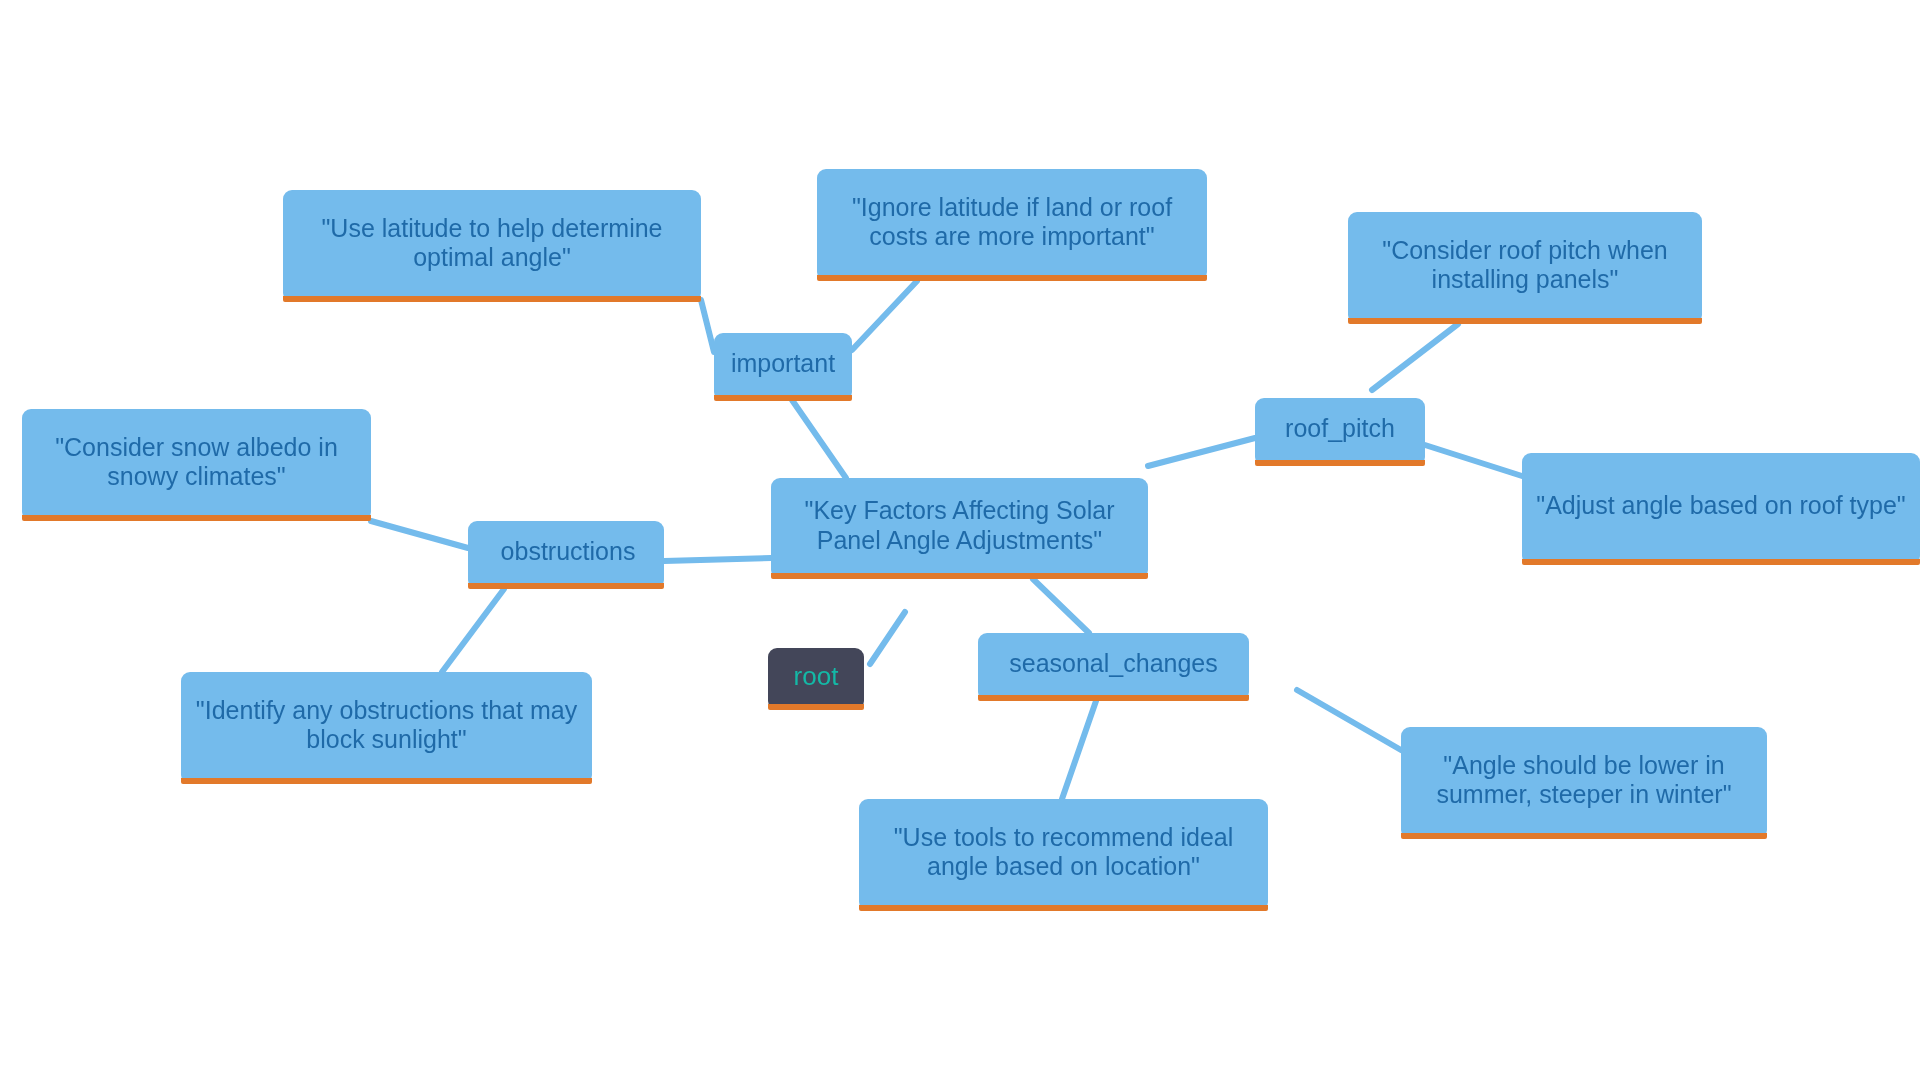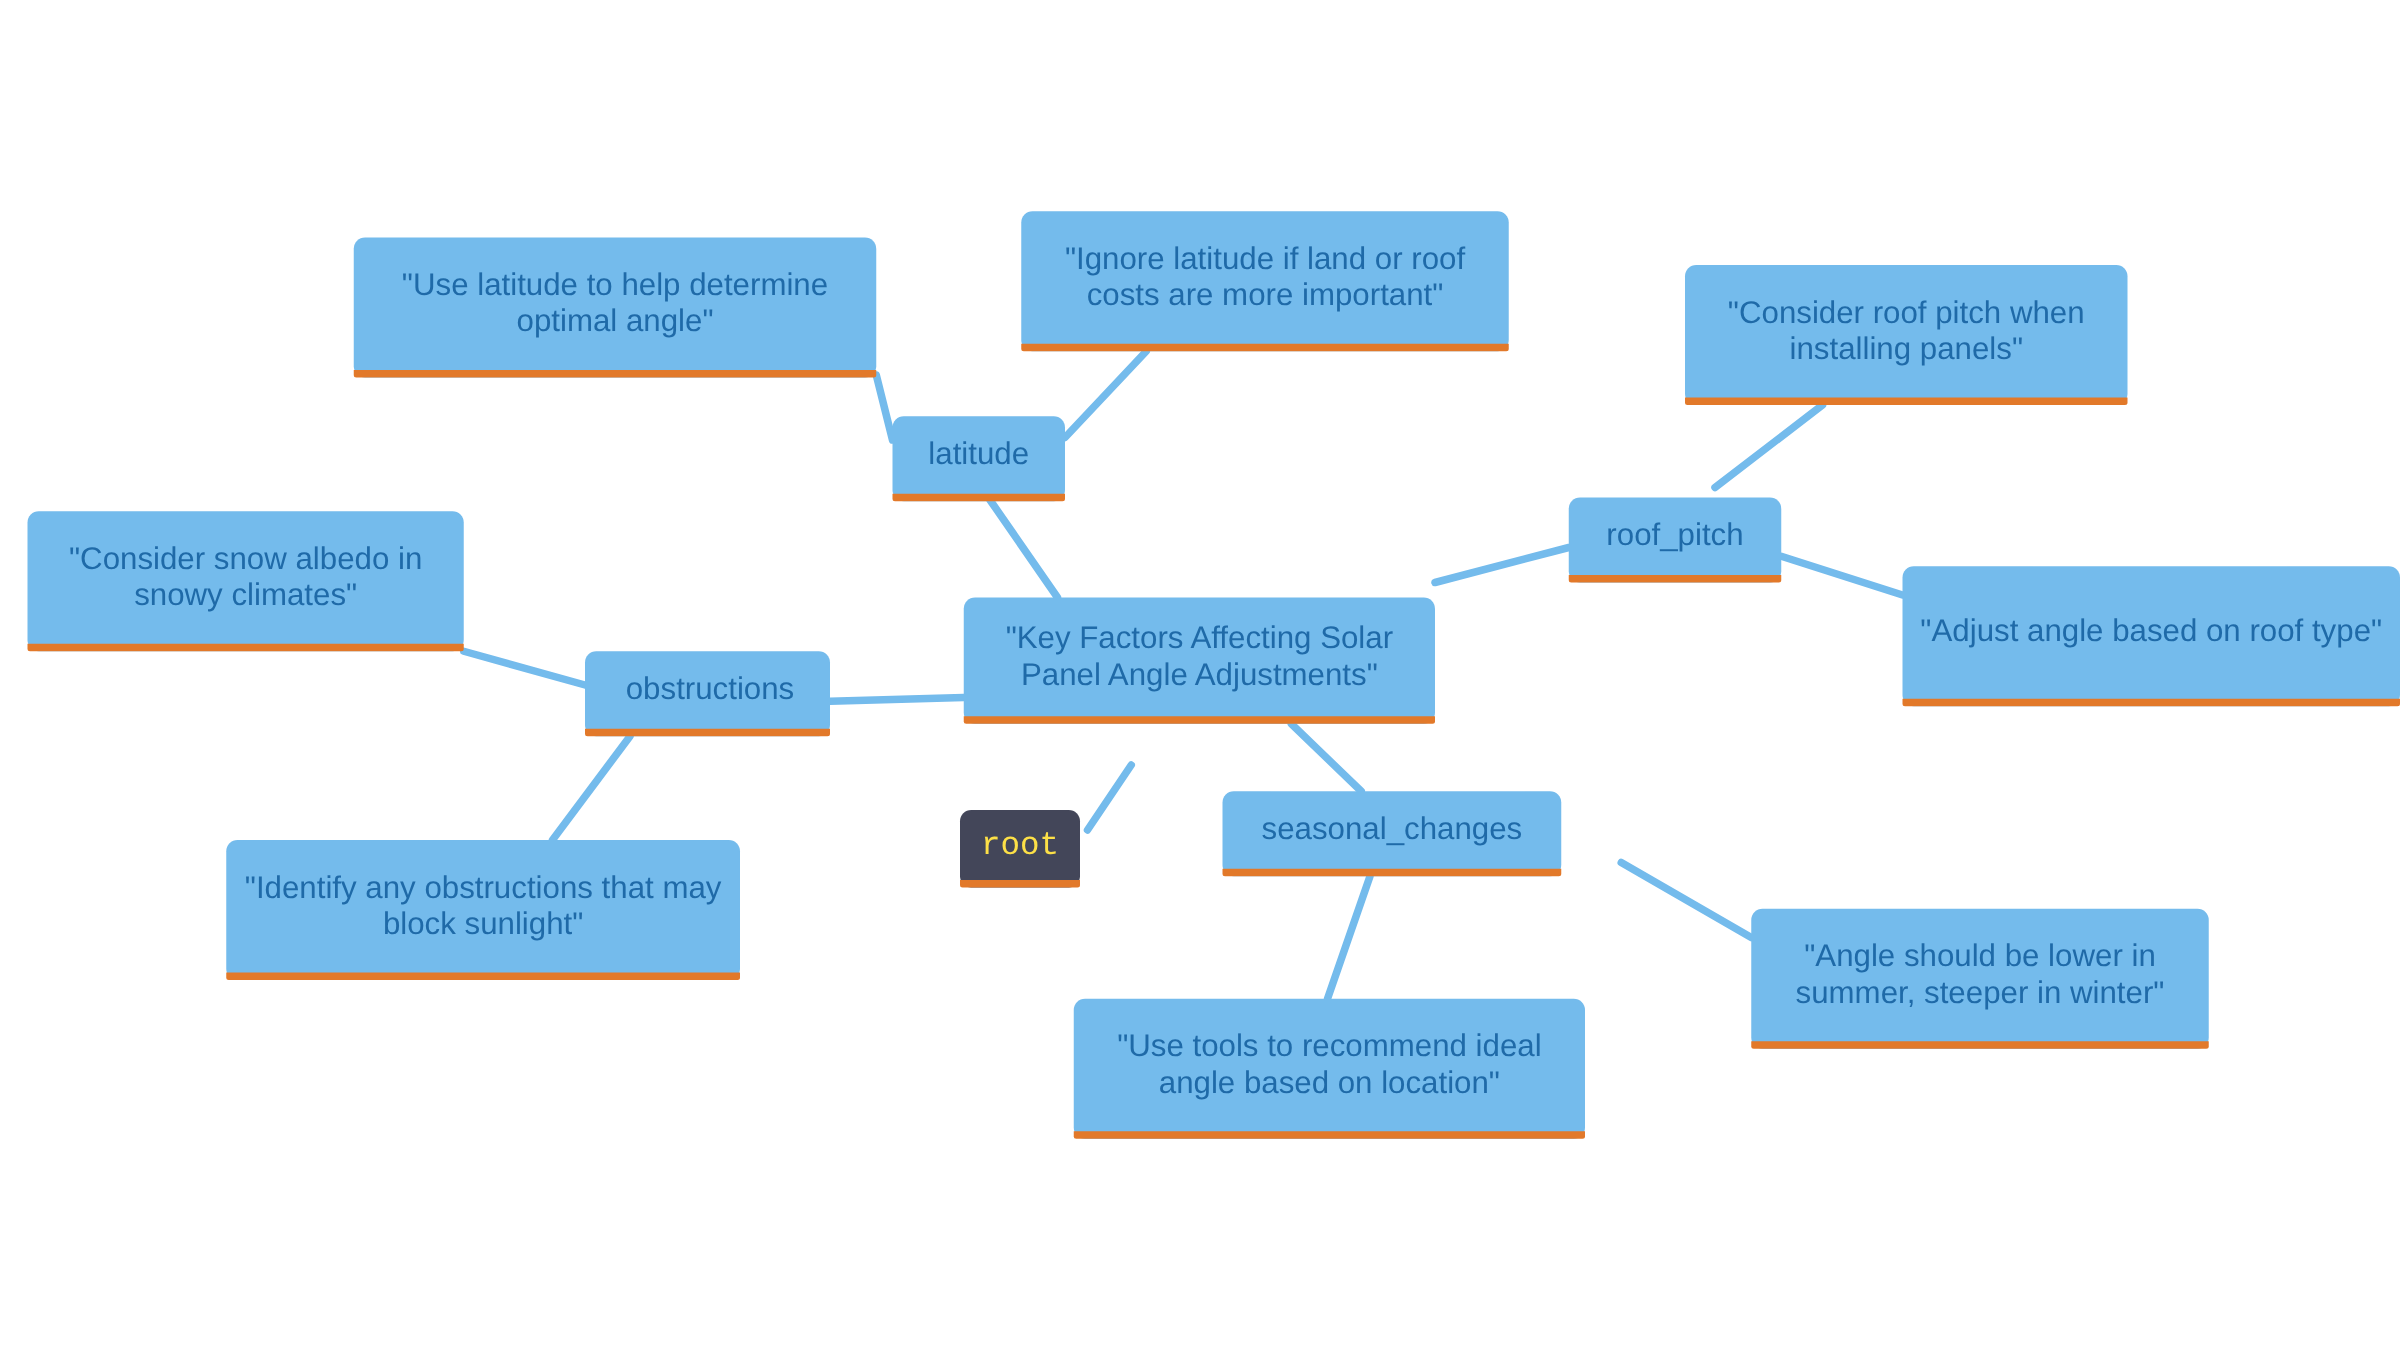--- a/index.html
+++ b/index.html
@@ -48,22 +48,21 @@
     left: 0;
     right: 0;
     bottom: 0;
     height: 6px;
     background: #e2792a;
     border-bottom-left-radius: 2px;
     border-bottom-right-radius: 2px;
   }
   .node.root {
     background: #434659;
-    color: #fde047;
-    font-family: Liberation Mono, monospace;
+    color: #14b8a6;
   }
   .node-label {
     display: block;
     width: 100%;
   }
   .size-branch { font-size: 25px; }
   .size-leaf   { font-size: 25px; }
   .size-center { font-size: 25px; }
   .size-root   { font-size: 26px; }
 </style>
@@ -82,21 +81,21 @@
       <polyline points="1033,579 1089,633" fill="none" stroke="#74bbec" stroke-width="6" stroke-linecap="round" stroke-linejoin="round"></polyline>
       <polyline points="1297,690 1401,750" fill="none" stroke="#74bbec" stroke-width="6" stroke-linecap="round" stroke-linejoin="round"></polyline>
       <polyline points="1096,701 1062,799" fill="none" stroke="#74bbec" stroke-width="6" stroke-linecap="round" stroke-linejoin="round"></polyline>
       <polyline points="771,558 664,561" fill="none" stroke="#74bbec" stroke-width="6" stroke-linecap="round" stroke-linejoin="round"></polyline>
       <polyline points="468,548 371,521" fill="none" stroke="#74bbec" stroke-width="6" stroke-linecap="round" stroke-linejoin="round"></polyline>
       <polyline points="504,589 442,672" fill="none" stroke="#74bbec" stroke-width="6" stroke-linecap="round" stroke-linejoin="round"></polyline>
     </svg>
   <div id="node-layer">
       <div class="node root size-root" style="left: 768px; top: 648px; width: 96px; height: 62px;"><span class="node-label">root</span></div>
       <div class="node size-center" style="left: 771px; top: 478px; width: 377px; height: 101px;"><span class="node-label">"Key Factors Affecting Solar Panel Angle Adjustments"</span></div>
-      <div class="node size-branch" style="left: 714px; top: 333px; width: 138px; height: 68px;"><span class="node-label">latitude</span></div>
+      <div class="node size-branch" style="left: 714px; top: 333px; width: 138px; height: 68px;"><span class="node-label">important</span></div>
       <div class="node size-leaf" style="left: 283px; top: 190px; width: 418px; height: 112px;"><span class="node-label">"Use latitude to help determine optimal angle"</span></div>
       <div class="node size-leaf" style="left: 817px; top: 169px; width: 390px; height: 112px;"><span class="node-label">"Ignore latitude if land or roof costs are more important"</span></div>
       <div class="node size-branch" style="left: 1255px; top: 398px; width: 170px; height: 68px;"><span class="node-label">roof_pitch</span></div>
       <div class="node size-leaf" style="left: 1348px; top: 212px; width: 354px; height: 112px;"><span class="node-label">"Consider roof pitch when installing panels"</span></div>
       <div class="node size-leaf" style="left: 1522px; top: 453px; width: 398px; height: 112px;"><span class="node-label">"Adjust angle based on roof type"</span></div>
       <div class="node size-branch" style="left: 978px; top: 633px; width: 271px; height: 68px;"><span class="node-label">seasonal_changes</span></div>
       <div class="node size-leaf" style="left: 1401px; top: 727px; width: 366px; height: 112px;"><span class="node-label">"Angle should be lower in summer, steeper in winter"</span></div>
       <div class="node size-leaf" style="left: 859px; top: 799px; width: 409px; height: 112px;"><span class="node-label">"Use tools to recommend ideal angle based on location"</span></div>
       <div class="node size-branch" style="left: 468px; top: 521px; width: 196px; height: 68px; padding-left: 16px;"><span class="node-label">obstructions</span></div>
       <div class="node size-leaf" style="left: 22px; top: 409px; width: 349px; height: 112px;"><span class="node-label">"Consider snow albedo in snowy climates"</span></div>

